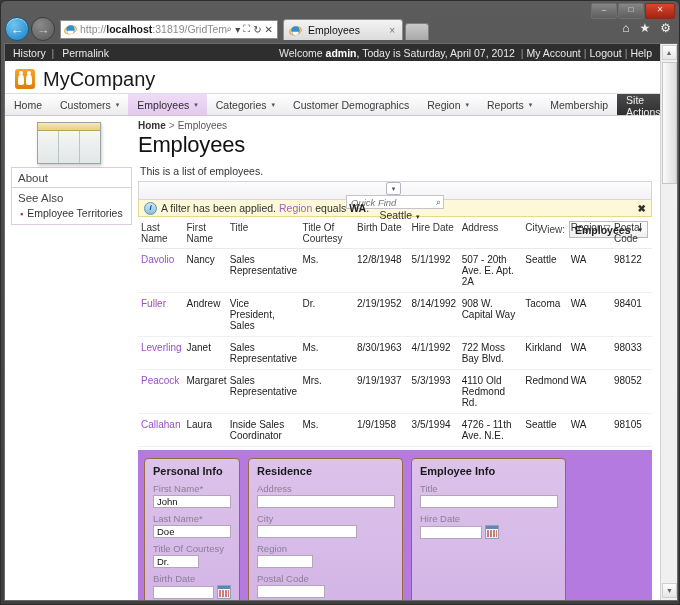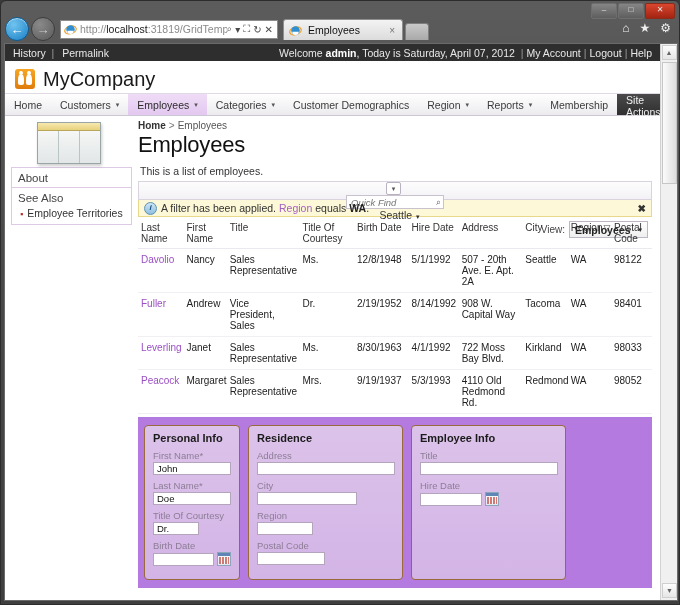--- a/index.html
+++ b/index.html
@@ -27,21 +27,21 @@
   .navrow{height:28px;display:flex;align-items:center;padding:0 4px;position:relative;}
   .navbtn{width:22px;height:22px;border-radius:50%;display:flex;align-items:center;justify-content:center;
           font-size:13px;color:#fff;margin-right:2px;}
   .navbtn.back{background:radial-gradient(circle at 35% 30%,#6fc4f0,#1b7fc4);border:1px solid #0d5b93;
                box-shadow:inset 0 1px 1px rgba(255,255,255,.6);}
   .navbtn.fwd{background:radial-gradient(circle at 35% 30%,#8a8a8a,#5a5a5a);border:1px solid #3d3d3d;color:#c9c9c9;}
   .addrbar{flex:0 0 auto;width:218px;height:19px;background:#fff;border:1px solid #8c8c8c;
            display:flex;align-items:center;padding:0 2px;margin-left:3px;box-sizing:border-box;}
   .ieicon{width:13px;height:13px;margin:0 3px 0 1px;flex:0 0 auto;}
   .urltxt{font-size:10.5px;color:#8a8a8a;white-space:nowrap;overflow:hidden;flex:1;}
-  .urltxt b{color:#1a1a1a;font-weight:normal;}
+  .urltxt b{color:#1a1a1a;font-weight:bold;}
   .addr-icons{display:flex;align-items:center;gap:3px;padding-right:2px;font-size:10px;color:#4a4a4a;}
   .tabstrip{display:flex;align-items:flex-end;margin-left:5px;height:22px;}
   .tab{height:21px;min-width:120px;background:linear-gradient(180deg,#f3f3f3,#dcdcdc);
        border:1px solid #8f8f8f;border-bottom:none;border-radius:3px 3px 0 0;
        display:flex;align-items:center;padding:0 4px;box-sizing:border-box;}
   .tab .lbl{font-size:10.5px;color:#111;flex:1;padding-left:3px;}
   .tab .x{font-size:10px;color:#777;padding:0 3px;}
   .newtab{width:22px;height:16px;background:linear-gradient(180deg,#c9c9c9,#a9a9a9);
           border:1px solid #7e7e7e;border-bottom:none;border-radius:3px 3px 0 0;margin-left:2px;}
   .chrome-icons{position:absolute;right:8px;top:6px;display:flex;gap:10px;color:#efefef;font-size:12px;}
@@ -392,20 +392,32 @@
                 <td>Margaret</td>
                 <td>Sales Representative</td>
                 <td>Mrs.</td>
                 <td>9/19/1937</td>
                 <td>5/3/1993</td>
                 <td>4110 Old Redmond Rd.</td>
                 <td>Redmond</td>
                 <td>WA</td>
                 <td>98052</td>
               </tr>
+              <tr>
+                <td class="lnk"><a>Callahan</a></td>
+                <td>Laura</td>
+                <td>Inside Sales Coordinator</td>
+                <td>Ms.</td>
+                <td>1/9/1958</td>
+                <td>3/5/1994</td>
+                <td>4726 - 11th Ave. N.E.</td>
+                <td>Seattle</td>
+                <td>WA</td>
+                <td>98105</td>
+              </tr>
             </tbody>
           </table>
 
           <div class="formwrap">
             <div class="panels">
 
               <div class="panel p1">
                 <div class="ph">Personal Info</div>
                 <div class="fl">First Name*</div>
                 <div class="fi w78">John</div>

